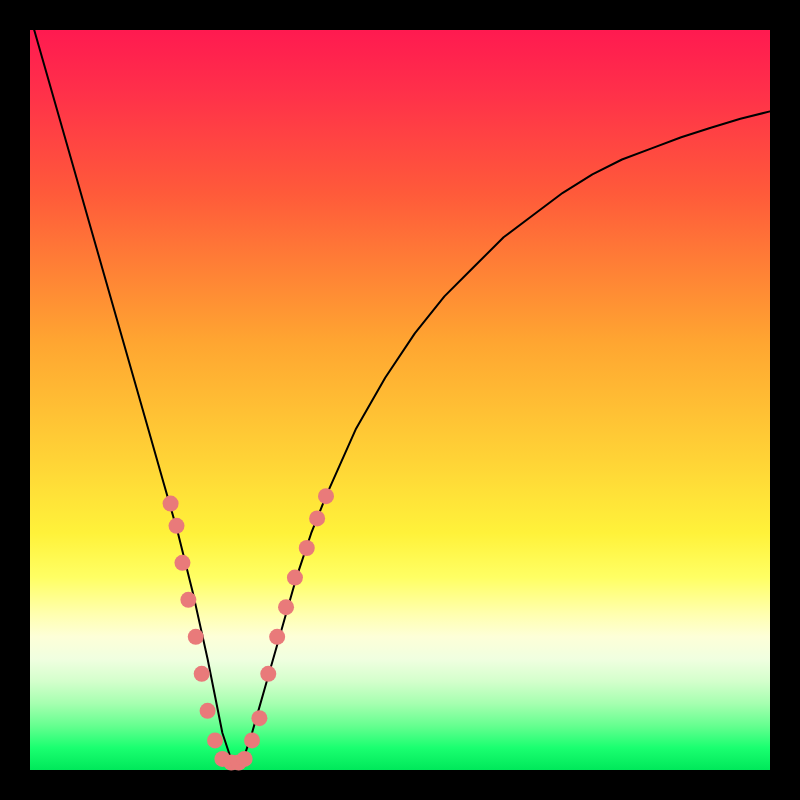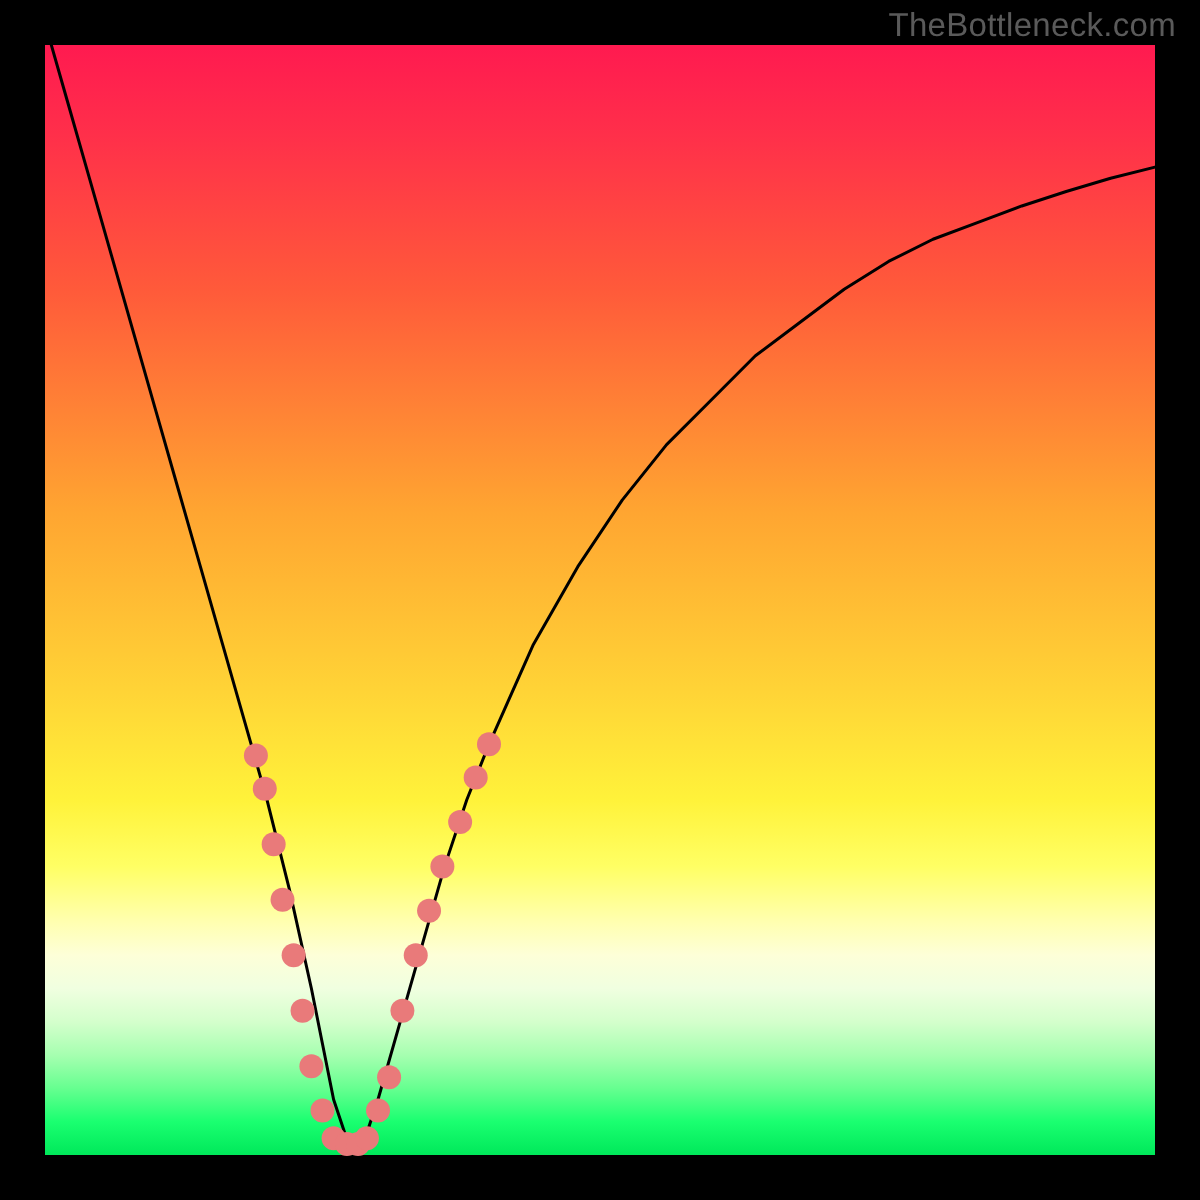--- a/index.html
+++ b/index.html
@@ -90,14 +90,13 @@
           <circle cx="238.28" cy="643.80" r="8" fill="#e97a7a"></circle>
           <circle cx="247.16" cy="606.80" r="8" fill="#e97a7a"></circle>
           <circle cx="256.04" cy="577.20" r="8" fill="#e97a7a"></circle>
           <circle cx="264.92" cy="547.60" r="8" fill="#e97a7a"></circle>
           <circle cx="276.76" cy="518.00" r="8" fill="#e97a7a"></circle>
           <circle cx="287.12" cy="488.40" r="8" fill="#e97a7a"></circle>
           <circle cx="296.00" cy="466.20" r="8" fill="#e97a7a"></circle>
         </g>
     </svg>
   </div>
-  <div class="watermark">TheBottleneck.com</div>
 </div>
 
 </body></html>

